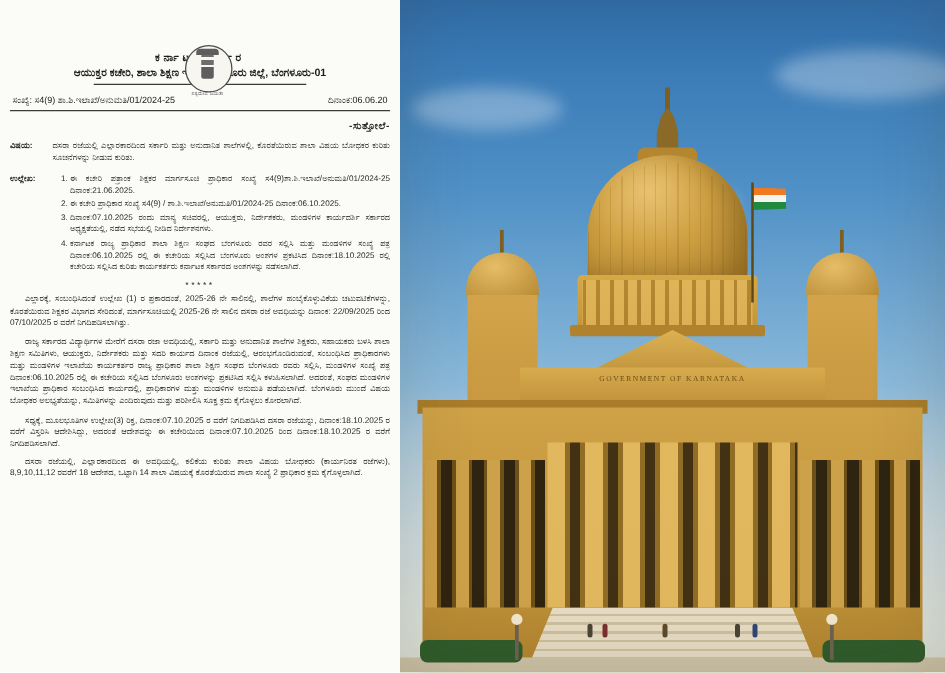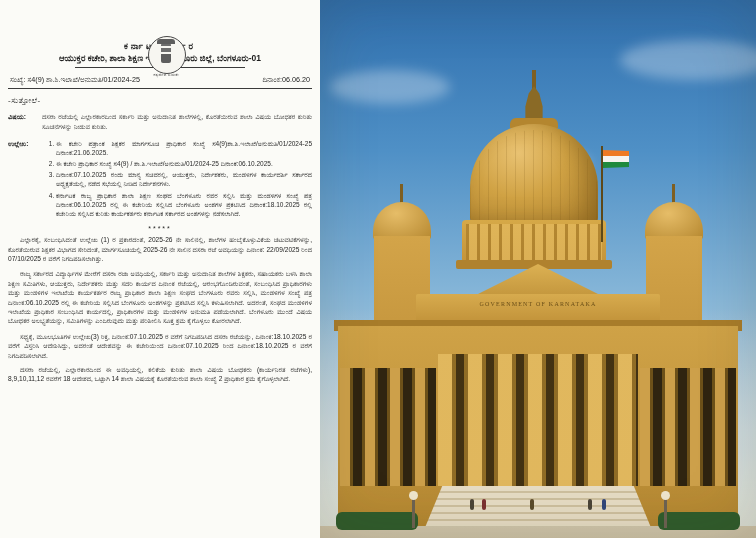--- a/index.html
+++ b/index.html
@@ -101,23 +101,23 @@
     padding: 0 2px;
     color: #202020;
   }
   .rule-2 {
     width: 100%;
     height: 1px;
     background: #3a3a3a;
     margin-top: 3px;
   }
   .subject-title {
-    text-align: left;
+    text-align: right;
     font-size: 8px;
-    font-weight: normal;
+    font-weight: bold;
     margin-top: 7px;
     letter-spacing: .5px;
   }
 
   .field-block {
     display: flex;
     margin-top: 6px;
     font-size: 6.6px;
     line-height: 9.5px;
   }

